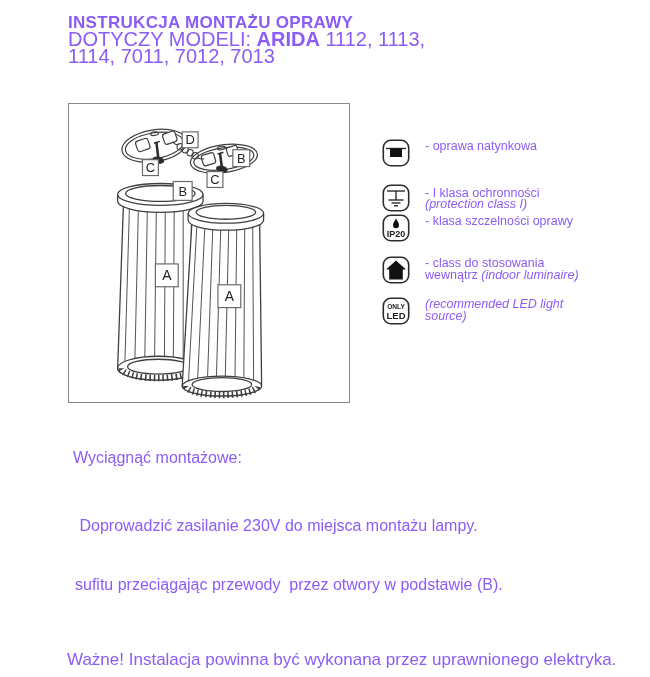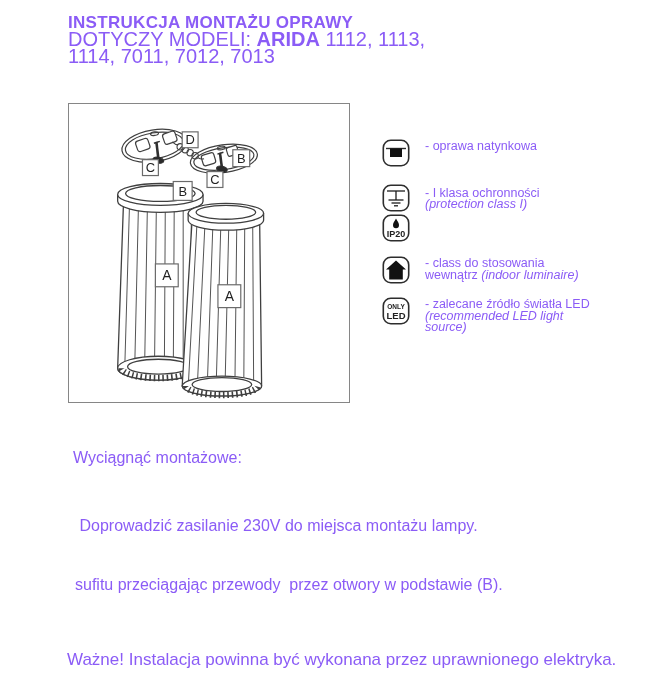--- a/index.html
+++ b/index.html
@@ -166,20 +166,21 @@
 
     <div class="legend-row r3">
       <div class="legend-icon">
         <svg viewBox="0 0 28 28">
           <rect x="1.3" y="1.3" width="25.4" height="25.4" rx="7.5" fill="#fff" stroke="#2d2d2d" stroke-width="1.6"></rect>
           <path d="M14,4.5 C12.5,7.6 11,8.9 11,11 a3,3.2 0 0 0 6,0 C17,8.9 15.5,7.6 14,4.5 Z" fill="#111"></path>
           <text x="14" y="22.5" text-anchor="middle" font-size="9" font-weight="bold">IP20</text>
         </svg>
       </div>
       <div class="legend-text">
+        <div class="l1">- klasa szczelności oprawy</div>
       </div>
     </div>
 
     <div class="legend-row r4">
       <div class="legend-icon">
         <svg viewBox="0 0 28 28">
           <rect x="1.3" y="1.3" width="25.4" height="25.4" rx="7.5" fill="#fff" stroke="#2d2d2d" stroke-width="1.6"></rect>
           <path d="M14,4.5 L24,13.5 L20.8,13.5 L20.8,23.5 L7.2,23.5 L7.2,13.5 L4,13.5 Z" fill="#111"></path>
         </svg>
       </div>
@@ -191,21 +192,20 @@
 
     <div class="legend-row r5">
       <div class="legend-icon">
         <svg viewBox="0 0 28 28">
           <rect x="1.3" y="1.3" width="25.4" height="25.4" rx="7.5" fill="#fff" stroke="#2d2d2d" stroke-width="1.6"></rect>
           <text x="14" y="12" text-anchor="middle" font-size="6.5" font-weight="bold">ONLY</text>
           <text x="14" y="21.5" text-anchor="middle" font-size="9.5" font-weight="bold">LED</text>
         </svg>
       </div>
       <div class="legend-text">
-        <div class="l1">- zalecane źródło światła LED</div>
         <div class="l2"><span>(recommended LED light source)</span></div>
       </div>
     </div>
 
   </div>
 
   <div class="abs steps-heading">Wyciągnąć montażowe:</div>
   <div class="abs steps">
     <div> Doprowadzić zasilanie 230V do miejsca montażu lampy.</div>
     <div>sufitu przeciągając przewody  przez otwory w podstawie (B).</div>

